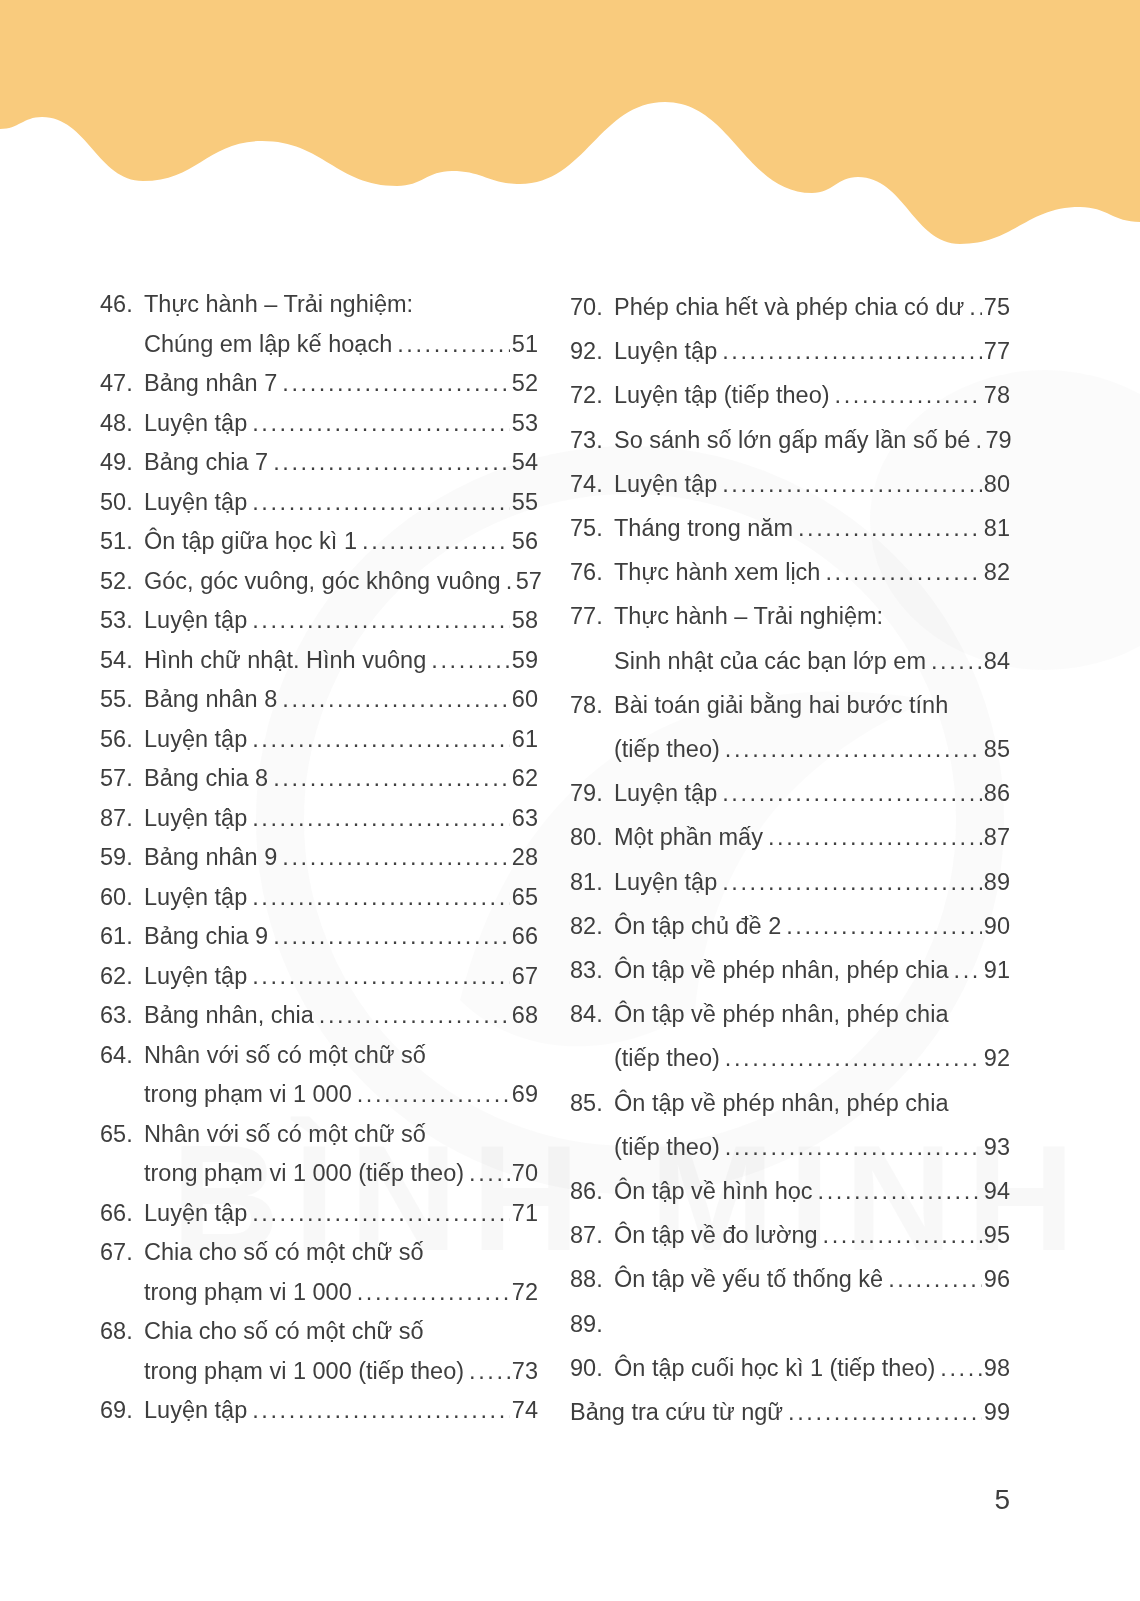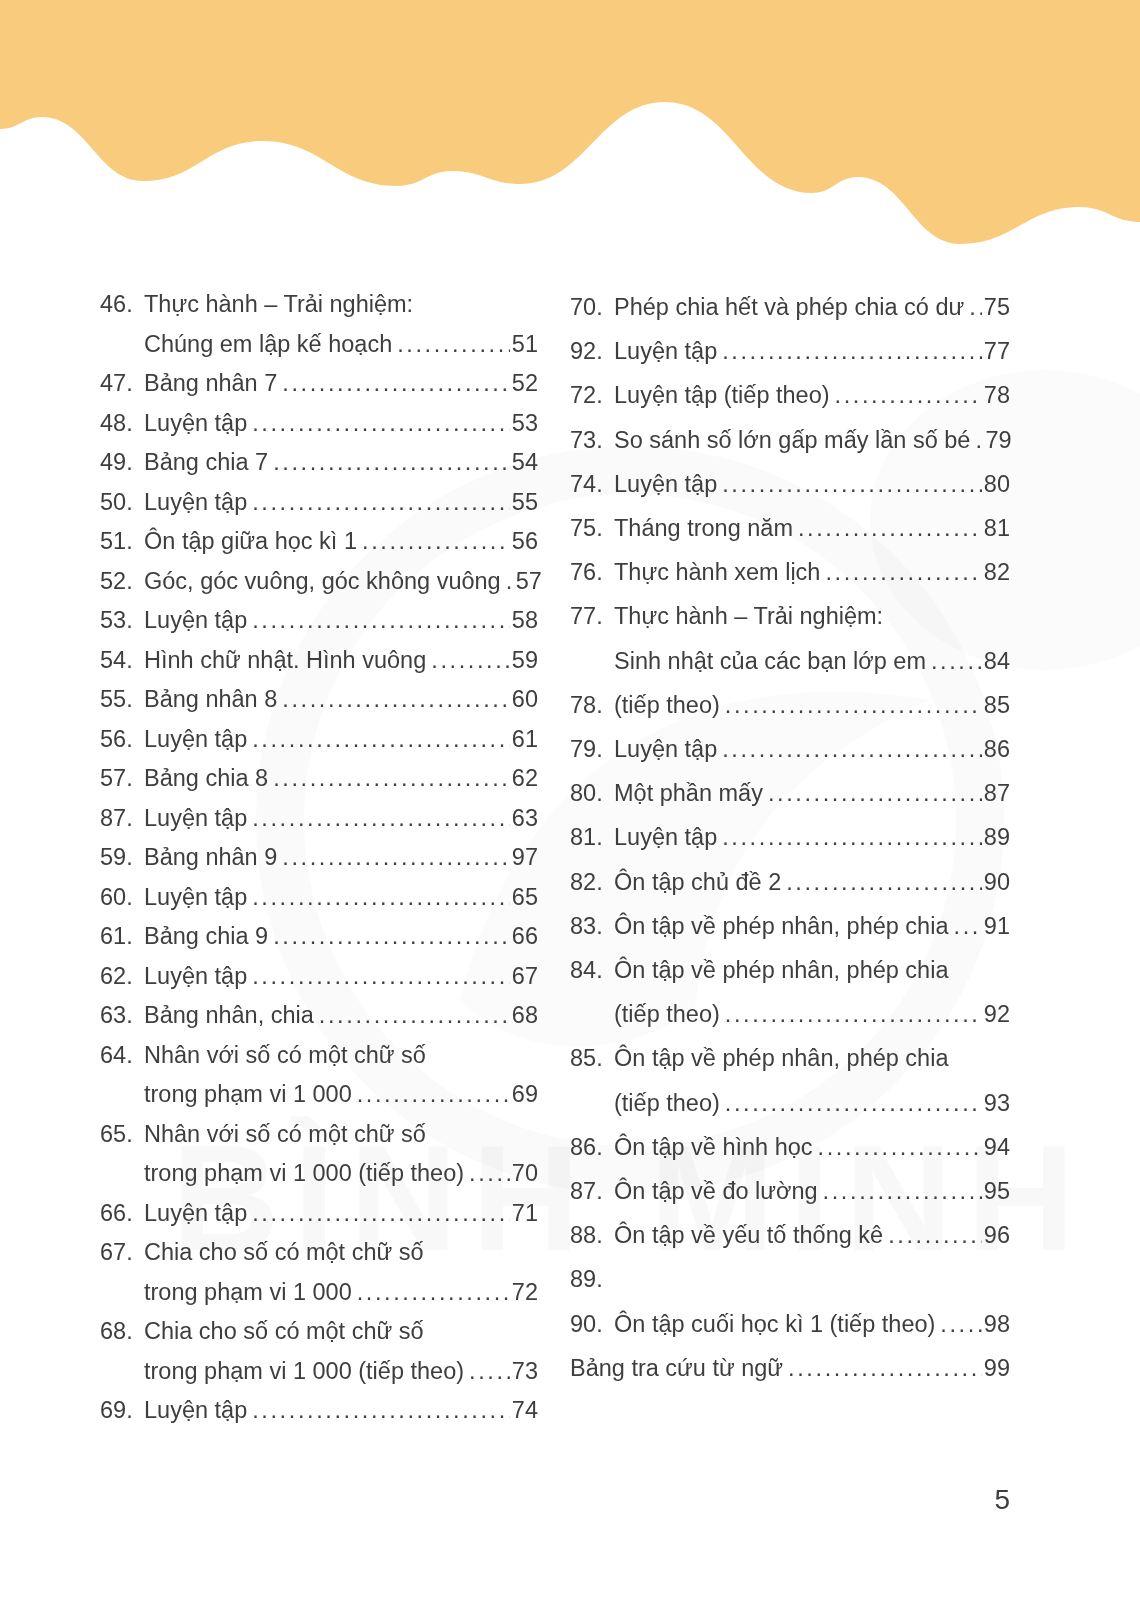--- a/index.html
+++ b/index.html
@@ -231,21 +231,21 @@
             <span class="pg">63</span>
           </span>
         </span>
       </div>
       <div class="entry">
         <span class="num">59.</span>
         <span class="body">
           <span class="line">
             <span class="title">Bảng nhân 9</span>
             <span class="dots"></span>
-            <span class="pg">97</span>
+            <span class="pg">28</span>
           </span>
         </span>
       </div>
       <div class="entry">
         <span class="num">60.</span>
         <span class="body">
           <span class="line">
             <span class="title">Luyện tập</span>
             <span class="dots"></span>
             <span class="pg">65</span>
@@ -435,20 +435,23 @@
           <span class="line">
             <span class="title">Sinh nhật của các bạn lớp em</span>
             <span class="dots"></span>
             <span class="pg">84</span>
           </span>
         </span>
       </div>
       <div class="entry">
         <span class="num">78.</span>
         <span class="body">
+          <span class="line">
+            <span class="title">Bài toán giải bằng hai bước tính</span>
+          </span>
           <span class="line">
             <span class="title">(tiếp theo)</span>
             <span class="dots"></span>
             <span class="pg">85</span>
           </span>
         </span>
       </div>
       <div class="entry">
         <span class="num">79.</span>
         <span class="body">

